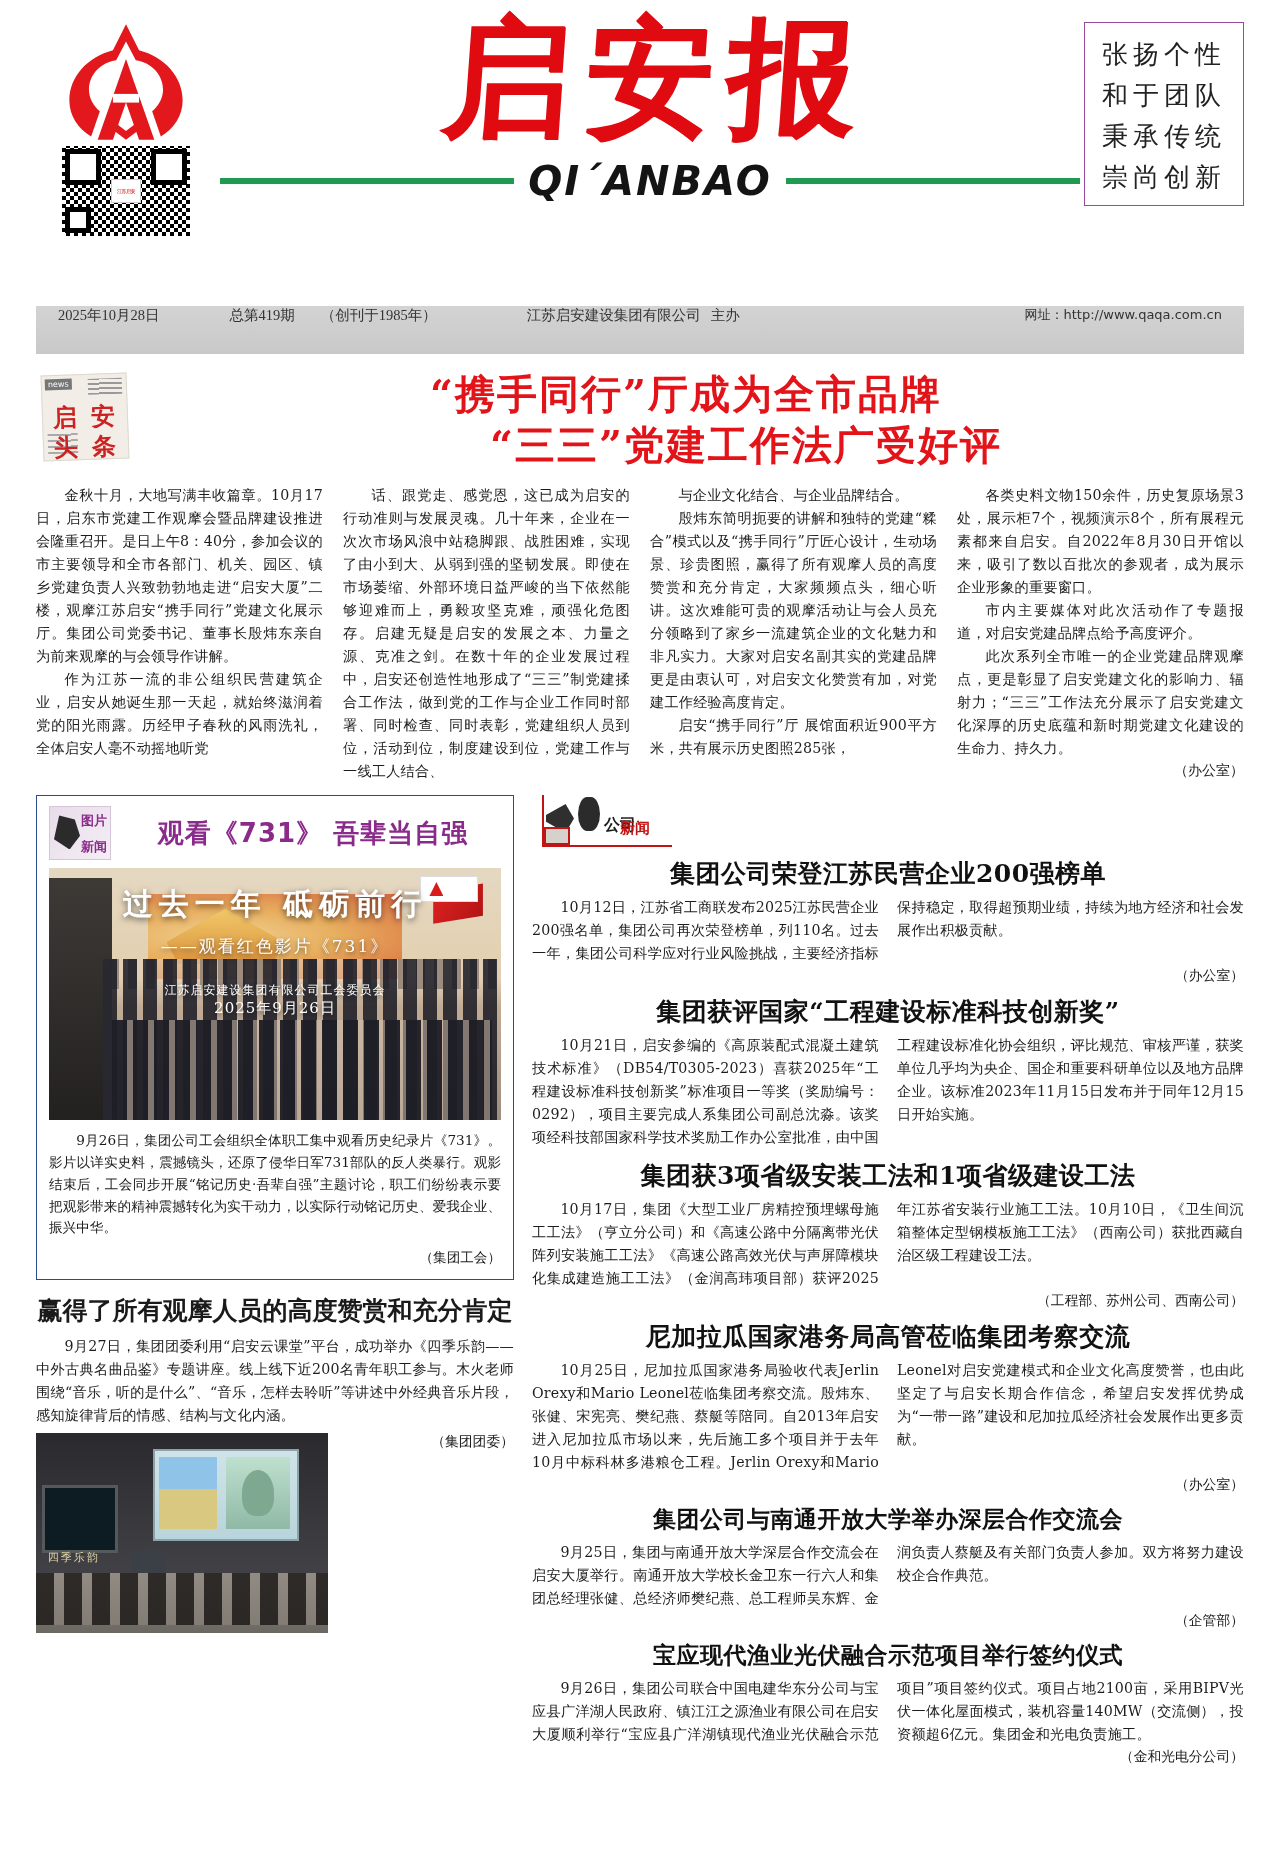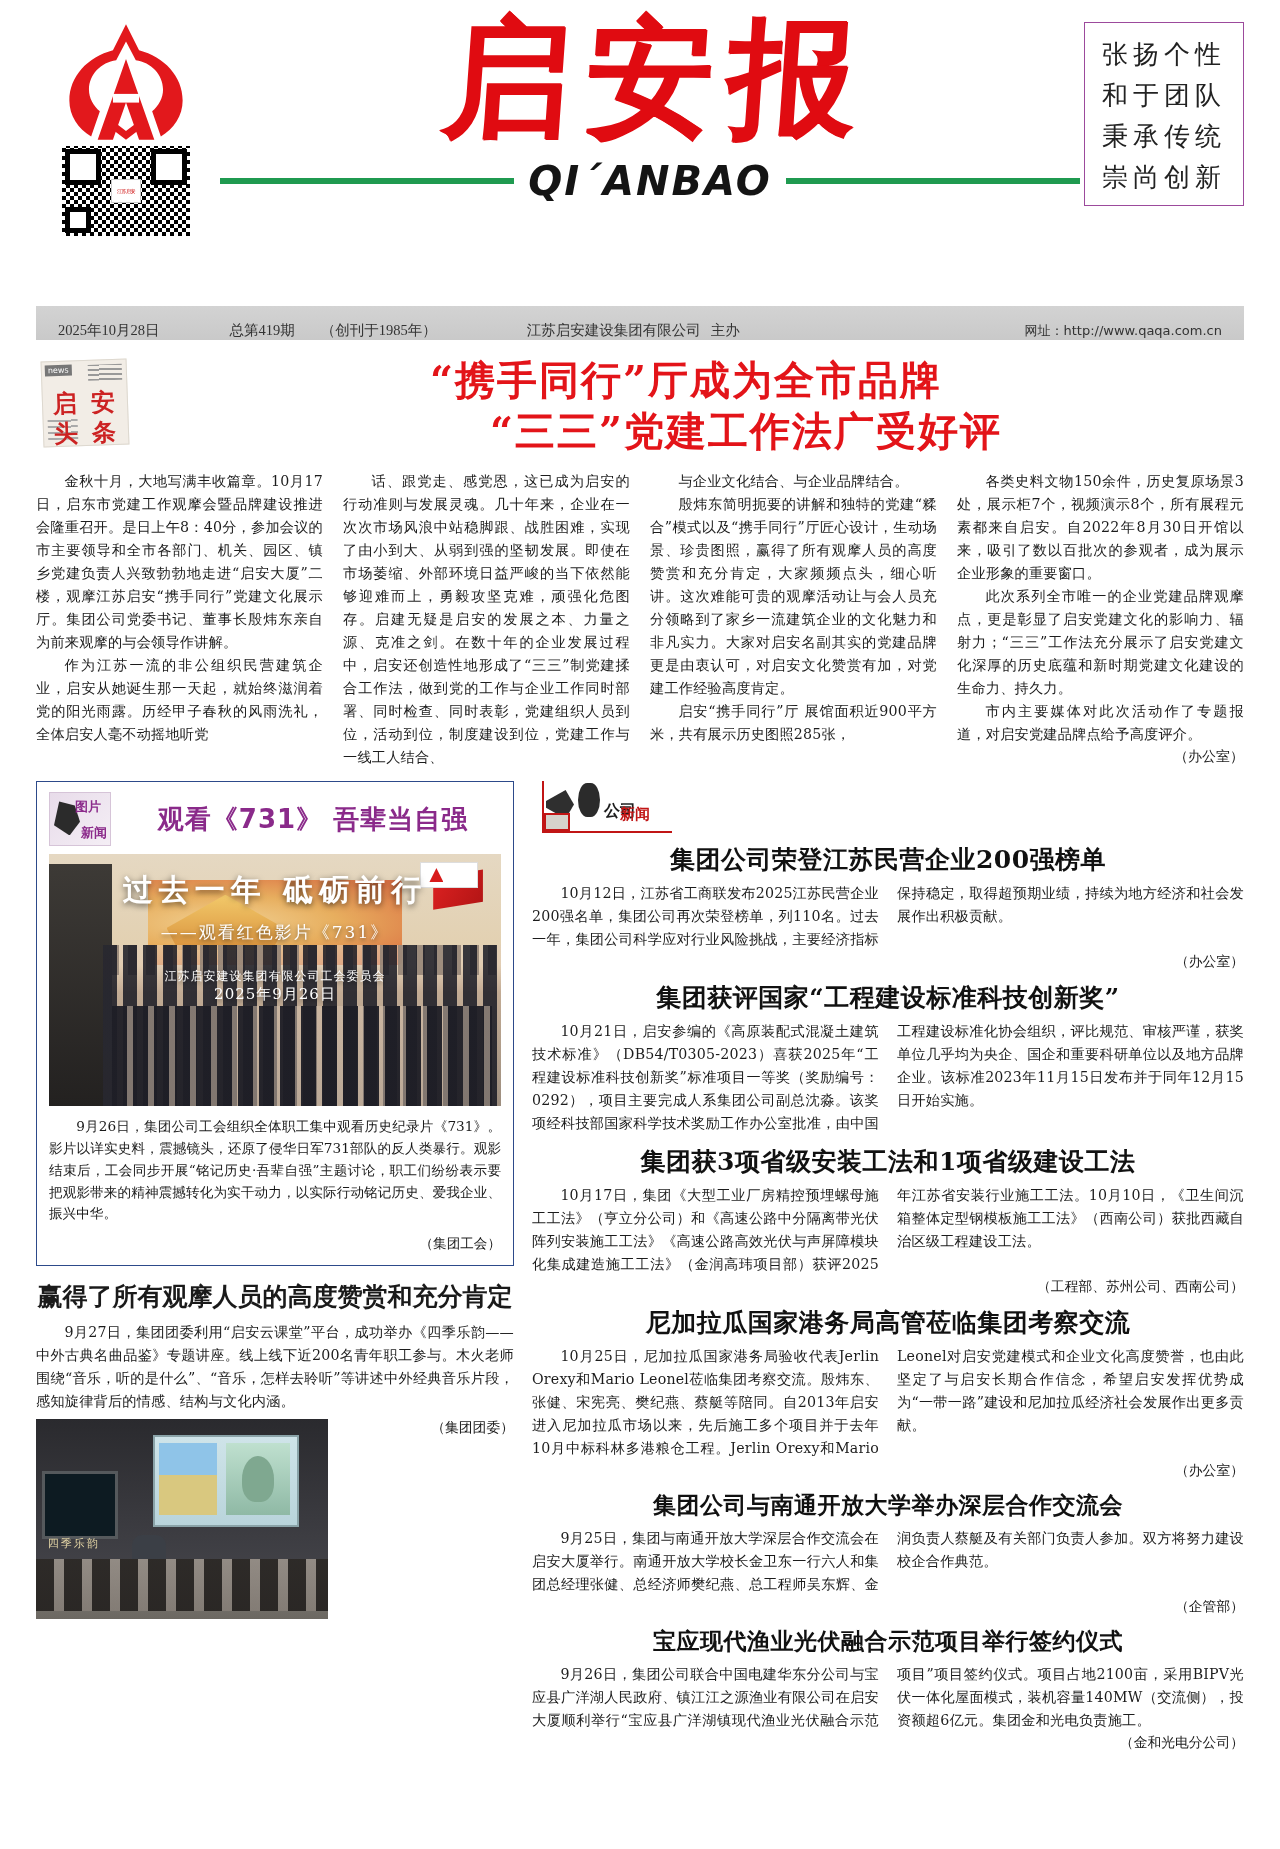--- a/index.html
+++ b/index.html
@@ -45,22 +45,22 @@
   .pinyin-rule { flex:1; height:6px; background:#1f9a50; }
   .pinyin { font-family:"DejaVu Sans",sans-serif; font-weight:700; font-style:italic;
             font-size:40px; letter-spacing:2px; color:#141414; white-space:nowrap; }
 
   .slogan-box { width:160px; margin-top:22px; border:1.5px solid #9c4a9c;
                 padding:14px 6px 10px; display:flex; flex-direction:column; gap:6px; }
   .slogan-line { font-family:"DejaVu Serif",serif; font-size:26px; letter-spacing:5px;
                  text-align:center; color:#222; white-space:nowrap; }
 
   
-  .info-bar { height:34px; background:linear-gradient(#d3d3d3,#c9c9c9);
-              display:flex; align-items:flex-end; font-size:14.5px; color:#333;
+  .info-bar { height:48px; background:linear-gradient(#d3d3d3,#c9c9c9);
+              display:flex; align-items:flex-start; font-size:14.5px; color:#333;
               margin-top:6px; padding:0 22px; }
   .info-bar .seg { white-space:nowrap; }
   .ib-date { margin-right:70px; }
   .ib-issue { margin-right:26px; }
   .ib-found { margin-right:90px; }
   .ib-org { margin-right:10px; }
   .ib-host { margin-right:auto; }
   .ib-url { font-family:"DejaVu Sans",sans-serif; font-size:13px; }
 
   
@@ -99,21 +99,21 @@
   
   .mid { display:flex; gap:18px; margin-top:12px; }
   .mid-left { width:478px; border:1.5px solid #2d4a8a; padding:10px 12px 12px; }
   .mid-right { flex:1; }
 
   .film-head { display:flex; align-items:center; gap:14px; }
   .film-seal { width:62px; height:54px; flex:none; position:relative;
                background:linear-gradient(135deg,#e8dcea,#f4eef5); border:1px solid #d6c4d8; }
   .film-seal .fs1 { position:absolute; left:4px; top:8px; width:26px; height:34px;
                     background:#2b2b2b; clip-path:polygon(20% 0,80% 12%,100% 60%,60% 100%,0 70%); }
-  .film-seal .fs2 { position:absolute; right:9px; top:5px; color:#8b2b8b;
+  .film-seal .fs2 { position:absolute; right:3px; top:5px; color:#8b2b8b;
                     font-size:13px; font-family:"DejaVu Serif",serif; font-weight:700; }
   .film-seal .fs3 { position:absolute; right:3px; bottom:3px; color:#8b2b8b;
                     font-size:13px; font-family:"DejaVu Serif",serif; font-weight:700;}
   .film-title { flex:1; text-align:center; font-family:"DejaVu Sans",sans-serif;
                 font-weight:700; font-size:26px; color:#8a2a8a; letter-spacing:1px;
                 white-space:nowrap; }
 
   .photo { width:100%; position:relative; overflow:hidden; }
   .photo-main { height:252px; margin-top:8px;
     background:linear-gradient(180deg,#d8c6b4 0%,#cbb9a8 38%,#8e7f72 60%,#6a5c52 100%); }
@@ -278,22 +278,22 @@
     <div class="col">
       <div class="bodytext">
         <p>与企业文化结合、与企业品牌结合。</p>
         <p>殷炜东简明扼要的讲解和独特的党建“糅合”模式以及“携手同行”厅匠心设计，生动场景、珍贵图照，赢得了所有观摩人员的高度赞赏和充分肯定，大家频频点头，细心听讲。这次难能可贵的观摩活动让与会人员充分领略到了家乡一流建筑企业的文化魅力和非凡实力。大家对启安名副其实的党建品牌更是由衷认可，对启安文化赞赏有加，对党建工作经验高度肯定。</p>
         <p>启安“携手同行”厅 展馆面积近900平方米，共有展示历史图照285张，</p>
       </div>
     </div>
     <div class="col">
       <div class="bodytext">
         <p>各类史料文物150余件，历史复原场景3处，展示柜7个，视频演示8个，所有展程元素都来自启安。自2022年8月30日开馆以来，吸引了数以百批次的参观者，成为展示企业形象的重要窗口。</p>
+        <p>市内主要媒体对此次活动作了专题报道，对启安党建品牌点给予高度评介。</p>
         <p>此次系列全市唯一的企业党建品牌观摩点，更是彰显了启安党建文化的影响力、辐射力；“三三”工作法充分展示了启安党建文化深厚的历史底蕴和新时期党建文化建设的生命力、持久力。</p>
-        <p>市内主要媒体对此次活动作了专题报道，对启安党建品牌点给予高度评介。</p>
       </div>
       <div class="byline">（办公室）</div>
     </div>
   </div>
 
   <div class="mid">
 
     <div style="width:478px;">
 
       <div class="mid-left">

